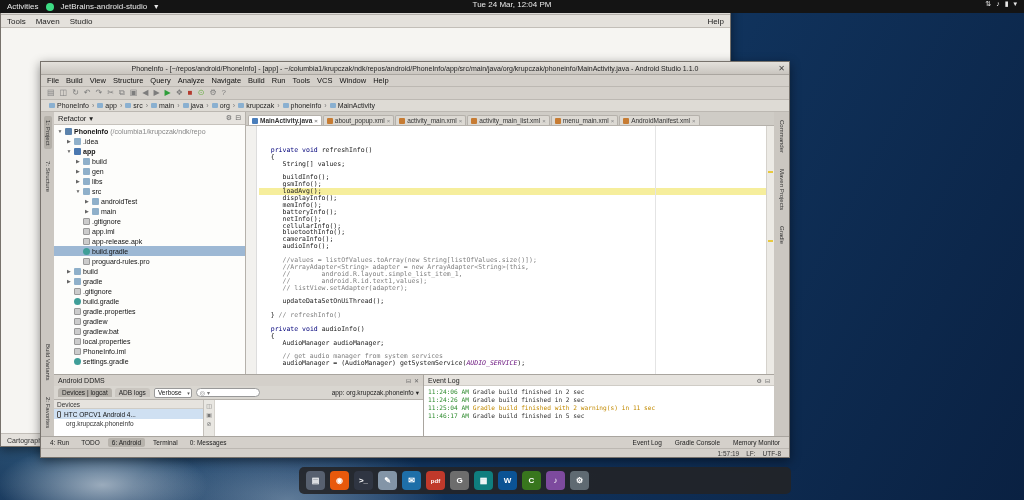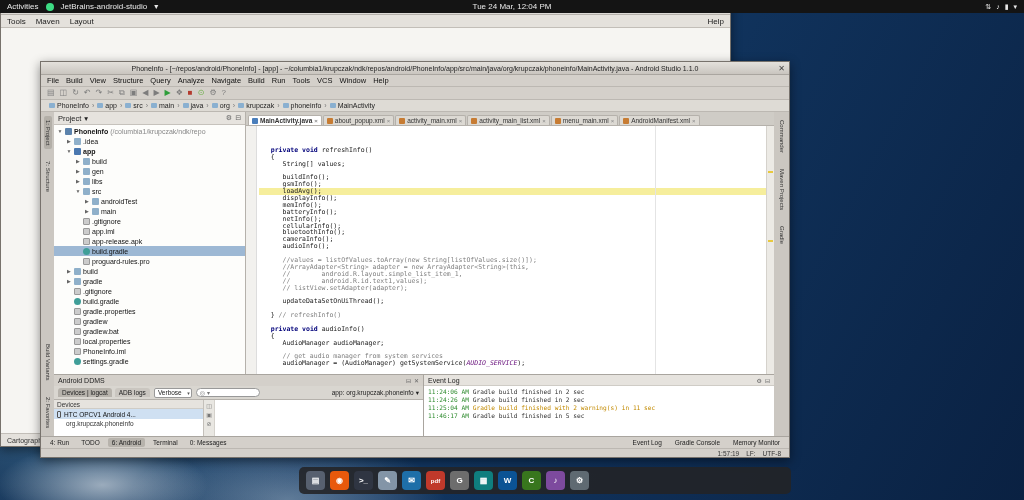--- a/index.html
+++ b/index.html
@@ -3,21 +3,21 @@
 <meta charset="utf-8">
 <style>
 *{margin:0;padding:0;box-sizing:border-box}
 body{background:#000;font-family:"Liberation Sans",sans-serif}
 .screen{position:relative;width:1024px;height:500px;overflow:hidden;
  background:
   radial-gradient(150px 60px at 10% 97%, rgba(255,255,255,.55), rgba(255,255,255,0) 70%),
   radial-gradient(220px 90px at 28% 100%, rgba(215,228,235,.4), rgba(255,255,255,0) 72%),
   radial-gradient(340px 170px at 6% 86%, rgba(80,135,170,.5), rgba(0,0,0,0) 75%),
   linear-gradient(118deg,#0b1d3a 0%,#123864 45%,#0a2142 100%);}
-.topbar{position:absolute;z-index:40;top:0;left:0;width:100%;height:13px;background:#141414;color:#e9e9e9;font-size:8px;display:flex;align-items:center;gap:8px;padding:0 7px}
+.topbar{position:absolute;z-index:40;top:0;left:0;width:100%;height:13px;background:#141414;color:#e9e9e9;font-size:8px;display:flex;gap:8px;padding:0 7px}
 .tb-left{display:flex;gap:7px;align-items:center}
 .tb-appicon{width:8px;height:8px;border-radius:50%;background:#3ddc84;display:inline-block}
 .tb-clock{position:absolute;left:50%;transform:translateX(-50%);font-weight:normal}
 .tb-right{margin-left:auto;display:flex;gap:5px}
 .tb-ic{font-size:7px}
 .win{position:absolute;border:1px solid #77726c;box-shadow:0 3px 10px rgba(0,0,0,.45);background:#d6d2cc}
 
 .bgwin{left:0;top:20;width:300;height:446;z-index:1;display:flex;flex-direction:column}
 .bg-menus{height:13px;display:flex;gap:9px;align-items:center;padding:0 5px;font-size:8px;background:#dad6d0;border-bottom:1px solid #b9b5ae;color:#222}
 .bg-tools{height:15px;display:flex;gap:3px;align-items:center;padding:0 4px;background:#d2cec8;border-bottom:1px solid #b9b5ae}
@@ -81,21 +81,21 @@
 .ticon{width:6px;height:6px;border-radius:1px;flex:0 0 auto}
 .ticon.j{background:#4a7ebb}
 .ticon.x{background:#c77c33}
 .tclose{color:#888;font-size:6px}
 .code-wrap{flex:1;display:flex;min-height:0;background:#fff;position:relative}
 .gutter{width:11px;background:#f2f1ee;border-right:1px solid #ddd}
 .code{flex:1;font-family:"DejaVu Sans Mono",monospace;font-size:6.5px;line-height:6.9px;white-space:pre;overflow:hidden;position:relative;padding-left:2px}
 .margin-guide{position:absolute;left:398px;top:0;bottom:0;border-left:1px solid #e4e4e4}
 .cl{height:6.9px}
 .cl.hl{background:#f6ee9c}
-.k{color:#00007a;font-weight:bold}
+.k{color:#00007a;font-weight:normal}
 .c{color:#7f7f7f}
 .f{color:#660e7a;font-style:italic}
 .p{color:#1a1a1a}
 .scrollstripe{width:8px;background:#eceae5;border-left:1px solid #d5d2cc;position:relative}
 .tick{position:absolute;left:1px;right:1px;height:2px;background:#e8c93e}
 .panelsrow{flex:1;display:flex;border-top:1px solid #a9a59f;min-width:0}
 .ddms{width:370px;display:flex;flex-direction:column;border-right:1px solid #a9a59f;background:#d4d0ca}
 .ddms-head{height:11px;display:flex;align-items:center;font-size:7px;padding:0 4px;gap:4px;color:#222}
 .hicons{margin-left:auto;display:flex;gap:3px;color:#666;font-size:6px}
 .ddms-bar{height:14px;display:flex;align-items:center;gap:4px;padding:0 4px;font-size:6.5px;background:#d9d6d0;border-bottom:1px solid #b5b1ab;color:#222}
@@ -171,21 +171,21 @@
 
   <div class="win depwin">
     <div class="dep-title">
       <span>Dependency View @ smyrna.krupczak.org [7c05e6e6]</span>
       <span class="dep-close">✕</span>
     </div>
     <div class="dep-menus">
       <span style="display:flex;gap:10px">
           <span class="menu-item">Tools</span>
           <span class="menu-item">Maven</span>
-          <span class="menu-item">Layout</span>
+          <span class="menu-item">Studio</span>
         </span>
       <span class="dep-help">Help</span>
     </div>
     <div class="dep-canvas">
       <svg class="edges" width="731" height="407">
           <line x1="450" y1="205" x2="667" y2="78" stroke="#bdbab4" stroke-width="0.8"></line>
           <line x1="450" y1="205" x2="540" y2="128" stroke="#bdbab4" stroke-width="0.8"></line>
           <line x1="450" y1="205" x2="665" y2="158" stroke="#bdbab4" stroke-width="0.8"></line>
           <line x1="450" y1="205" x2="519" y2="190" stroke="#bdbab4" stroke-width="0.8"></line>
           <line x1="662" y1="210" x2="519" y2="190" stroke="#bdbab4" stroke-width="0.8"></line>
@@ -305,21 +305,21 @@
         <span class="stripe-spacer"></span>
         <span style="display:flex;flex-direction:column;gap:8px;align-items:center">
             <span class="vtab">Build Variants</span>
             <span class="vtab">2: Favorites</span>
           </span>
       </div>
       <div class="as-mid">
         <div class="workrow">
           <div class="proj">
             <div class="proj-head">
-              <span>Project</span>
+              <span>Refactor</span>
               <span>▾</span>
               <span class="ph-icons">
                   <span>⚙</span>
                   <span>⊟</span>
                 </span>
             </div>
             <div class="tree">
                 <div class="trow" style="padding-left: 3px;">
                   <span class="arrow">▼</span>
                   <span class="tic tic-project"></span>

